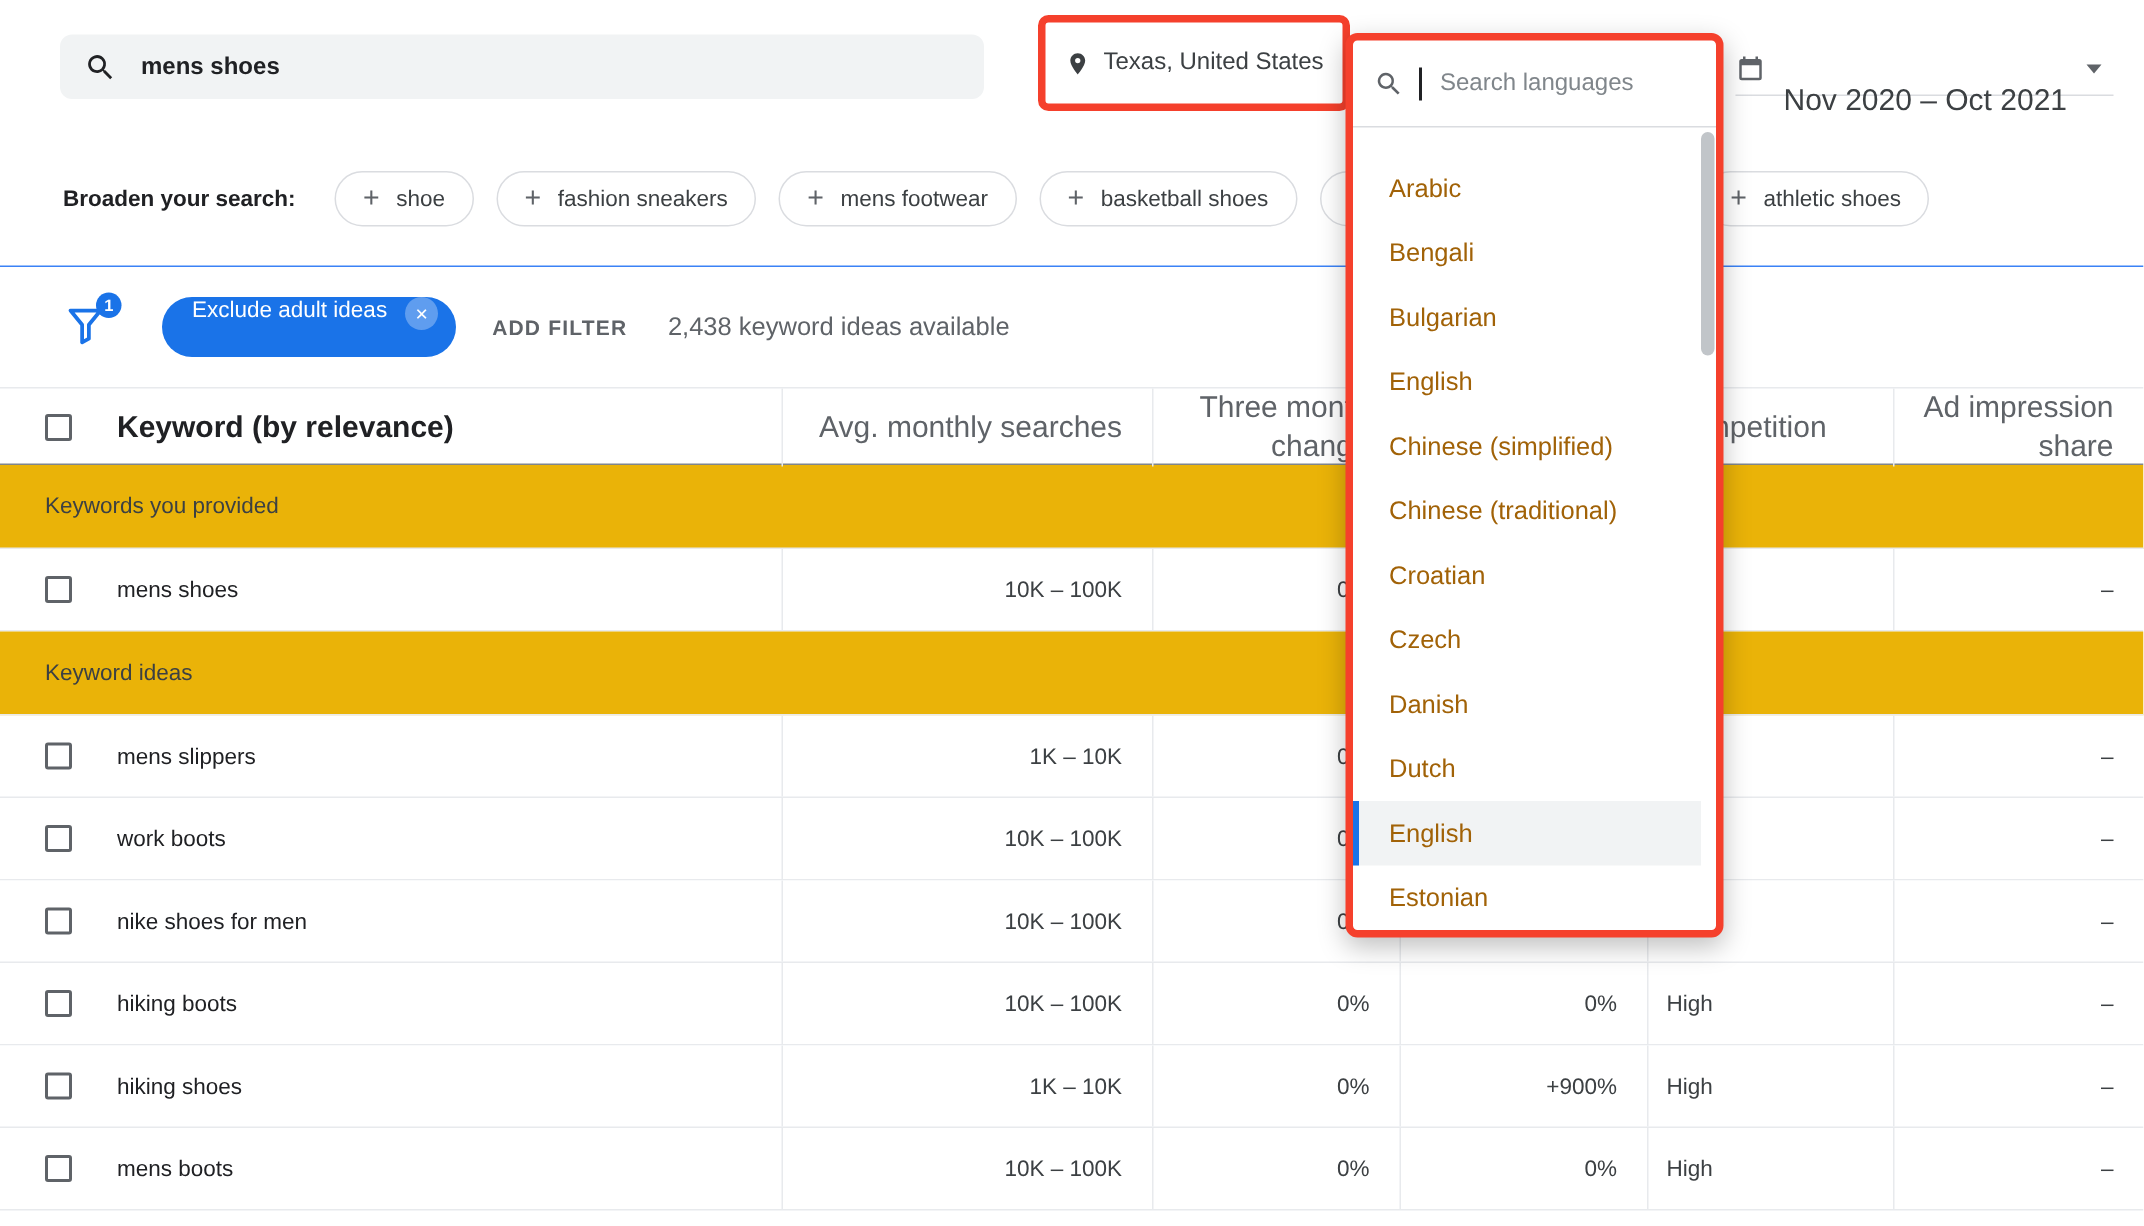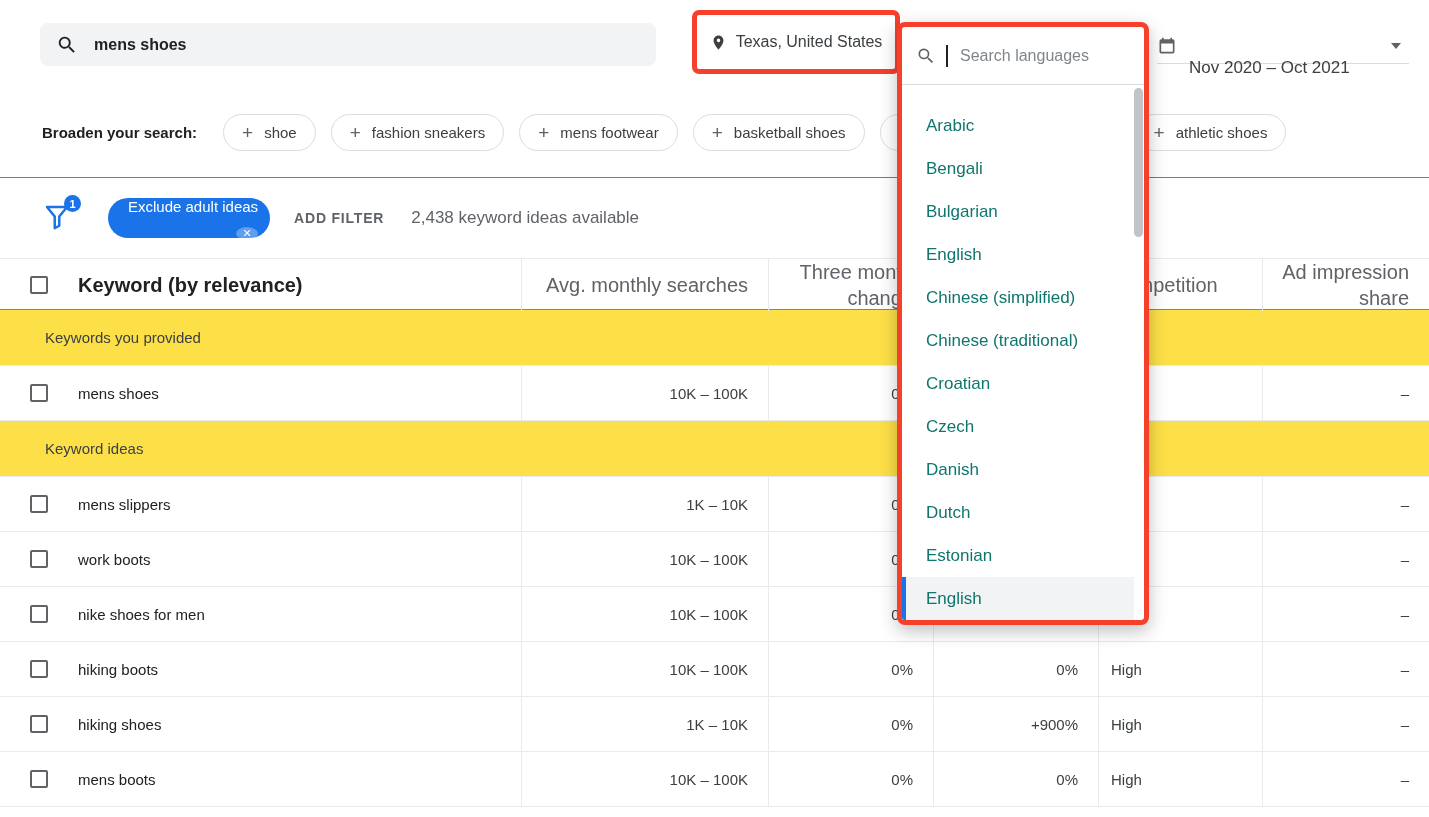--- a/index.html
+++ b/index.html
@@ -26,21 +26,21 @@
     position:absolute; left:668px; top:10px; width:208px; height:64px;
     background:#fff; display:flex; align-items:center; justify-content:center; gap:9px;
     cursor:pointer;
   }
   .location-box span{ font-size:16px; color:#3c4043; }
   .daterange{
     position:absolute; left:1157px; top:28px; width:252px; height:36px;
     display:flex; align-items:center; gap:12px; border-bottom:1px solid #dadce0;
     cursor:pointer;
   }
-  .daterange .date-text{ font-size:17px; color:#3c4043;margin-top:44px; }
+  .daterange .date-text{ font-size:20px; color:#3c4043;margin-top:44px; }
   .caret-down{
     margin-left:auto; margin-right:8px; width:0; height:0;
     border-left:5px solid transparent; border-right:5px solid transparent;
     border-top:6px solid #5f6368;
   }
 
   
   .broaden{
     height:90px; display:flex; align-items:center; padding-left:42px;
     border-bottom:1px solid #3b82f6; background:#fff;
@@ -58,40 +58,40 @@
   
   .filter-row{ height:80px; display:flex; align-items:center; padding-left:42px; background:#fff; }
   .funnel-wrap{ position:relative; width:32px; height:32px; margin-right:34px; cursor:pointer; }
   .funnel-badge{
     position:absolute; top:-7px; right:-7px; width:17px; height:17px; border-radius:50%;
     background:var(--blue); color:#fff; font-size:11px; font-weight:bold;
     display:flex; align-items:center; justify-content:center;
   }
   .pill{
     height:40px; border-radius:20px; background:var(--blue); color:#fff;
-    display:flex; align-items:flex-end; gap:12px; padding:0 12px 0 20px;
-    font-size:15px; cursor:pointer; margin-right:24px;flex-direction:column;
+    display:flex; align-items:flex-start; gap:12px; padding:0 12px 0 20px;
+    font-size:15px; cursor:pointer; margin-right:24px;
   }
   .pill-x{
     width:22px; height:22px; border-radius:50%; background:rgba(255,255,255,.3);
     color:#fff; font-size:11px; display:flex; align-items:center; justify-content:center;
   }
   .add-filter{ font-size:14px; font-weight:bold; letter-spacing:.8px; color:#5f6368; margin-right:27px; cursor:pointer; }
   .ideas-count{ font-size:17px; color:#5f6368; }
 
   
   .grid-row{ display:grid; grid-template-columns:521px 247px 165px 165px 164px 1fr; }
   .thead{ height:52px; border-top:1px solid #e8eaed; border-bottom:1px solid #80868b; background:#fff; }
   .th{ height:100%; display:flex; align-items:center; font-size:20px; color:#5f6368; }
   .th-keyword{ gap:30px; padding-left:30px; font-weight:bold; color:#202124; }
   .th-right{ justify-content:flex-end; padding-right:20px; border-left:1px solid #e8eaed; text-align:right; line-height:1.3; }
   .th-left{ padding-left:12px; border-left:1px solid #e8eaed; }
   .section-row{
-    height:56px; background:#fde047; display:flex; align-items:center;
-    padding-left:45px; font-size:15px; color:#3c4043; border-bottom:1px solid #e8eaed;
+    height:56px; background:#eab308; display:flex; align-items:center;
+    padding-left:30px; font-size:15px; color:#3c4043; border-bottom:1px solid #e8eaed;
   }
   .row{ height:55px; border-bottom:1px solid #e8eaed; align-items:center; background:#fff; }
   .cell{ height:100%; display:flex; align-items:center; font-size:15px; color:#3c4043; }
   .cell-keyword{ gap:30px; padding-left:30px; color:#202124; }
   .cell-right{ justify-content:flex-end; padding-right:20px; border-left:1px solid #e8eaed; }
   .cell-left{ padding-left:12px; border-left:1px solid #e8eaed; }
   .cb{
     width:18px; height:18px; border:2px solid #5f6368; border-radius:2px;
     background:#fff; flex-shrink:0; cursor:pointer;
   }
@@ -108,21 +108,21 @@
   }
   .text-caret{ width:2px; height:22px; background:#202124; }
   .lang-search input{
     border:none; outline:none; width:160px; background:transparent;
     font-family:"Liberation Sans", sans-serif; font-size:16px; color:#000000;
   }
   .lang-search input::placeholder{ color:#80868b; }
   .lang-list{ padding-top:19px; }
   .lang-item{
     height:43px; display:flex; align-items:center; padding-left:24px;
-    font-size:17px; color:#0f766e; position:relative; width:calc(100% - 10px);
+    font-size:17px; color:#a16207; position:relative; width:calc(100% - 10px);
     cursor:pointer;
   }
   .lang-item.selected{ background:#f1f3f4; }
   .lang-item.selected::before{
     content:""; position:absolute; left:0; top:0; bottom:0; width:4px; background:var(--blue);
   }
   .scroll-thumb{
     position:absolute; right:1px; top:61px; width:9px; height:149px;
     background:#c1c5c9; border-radius:5px; cursor:pointer;
   }
@@ -334,17 +334,17 @@
     <div class="lang-item">Arabic</div>
     <div class="lang-item">Bengali</div>
     <div class="lang-item">Bulgarian</div>
     <div class="lang-item">English</div>
     <div class="lang-item">Chinese (simplified)</div>
     <div class="lang-item">Chinese (traditional)</div>
     <div class="lang-item">Croatian</div>
     <div class="lang-item">Czech</div>
     <div class="lang-item">Danish</div>
     <div class="lang-item">Dutch</div>
+    <div class="lang-item selected">English</div>
     <div class="lang-item">Estonian</div>
-    <div class="lang-item selected">English</div>
   </div>
   <div class="scroll-thumb"></div>
 </div>
 
 </body></html>

